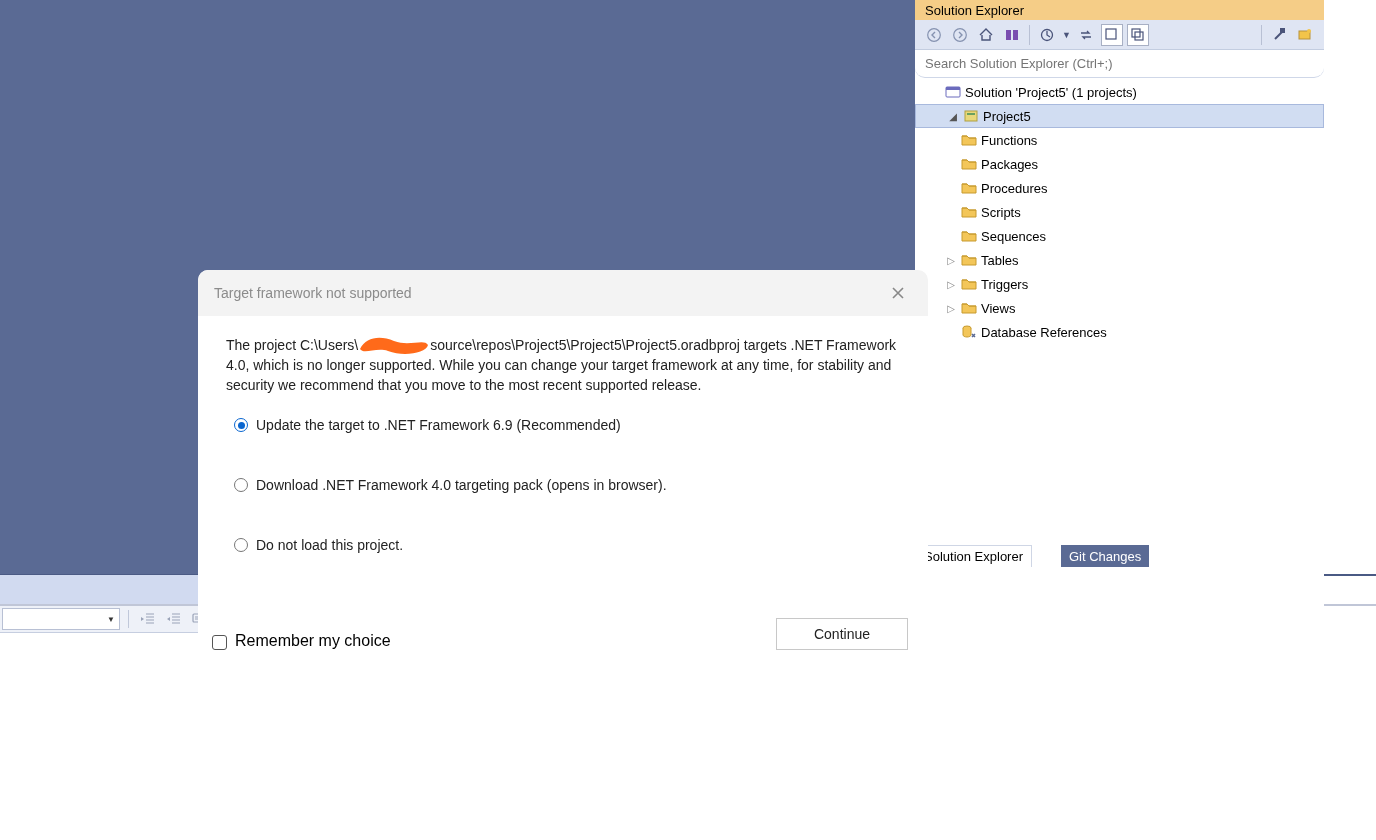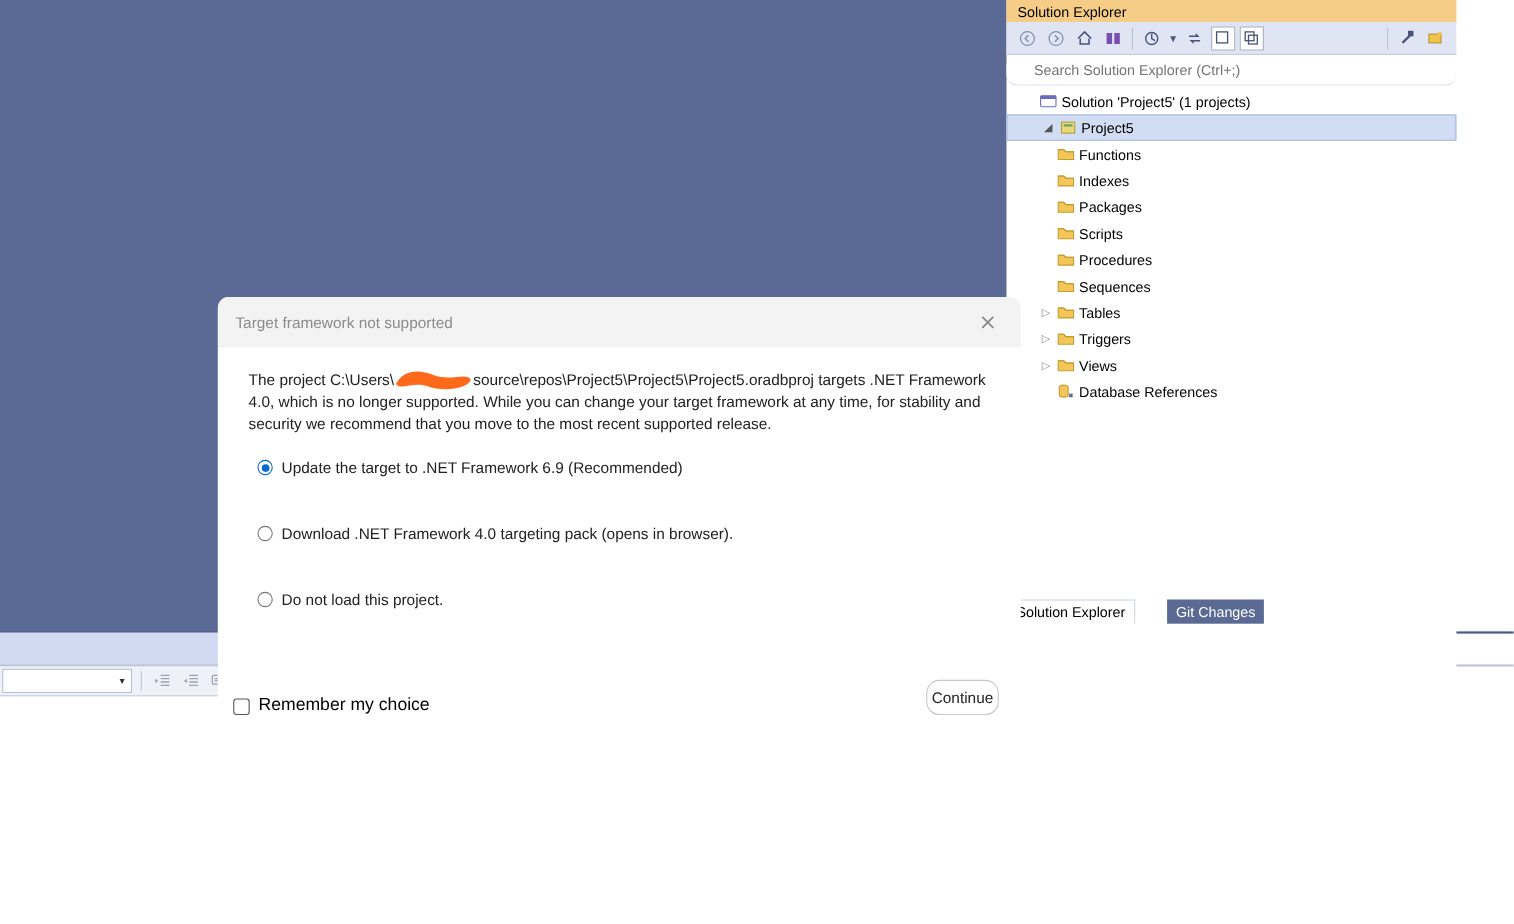--- a/index.html
+++ b/index.html
@@ -42,21 +42,21 @@
     height: 30px; background: #dfe5f3; border-bottom: 1px solid #c3cde0;
     display: flex; align-items: center; gap: 4px; padding: 0 8px;
   }
   .se-toolbar .tbtn { width: 22px; height: 22px; display:flex; align-items:center; justify-content:center; }
   .se-toolbar .tbtn svg { width: 16px; height: 16px; }
   .se-toolbar .vsep2 { width: 1px; height: 20px; background: #b8c0d4; margin: 0 2px; }
   .se-toolbar .push { margin-left: auto; }
   .se-toolbar .toggle-on { background: #fff; border: 1px solid #a8b0c4; }
   .se-search {
     height: 28px; background:#fff; border-bottom:1px solid #cfd7e8;
-    padding: 0 25px;
+    padding: 0 10px;
     border-radius: 10px;
   }
   .se-search input {
     width: 100%; height: 26px; border: none; outline: none; font-size: 13px; color: #666;
   }
 
   .tree { padding: 2px 0; font-size: 13px; color: #000; user-select: none; }
   .tree-row {
     display: flex; align-items: center; height: 24px; padding-left: 14px; gap: 4px;
   }
@@ -96,21 +96,21 @@
   .redact { display:inline-block; width:72px; height:20px; vertical-align:middle; position:relative; top:-1px; }
   .redact svg { width:72px; height:20px; display:block; }
   .options { margin-top: 22px; display:flex; flex-direction:column; gap: 44px; padding-left: 8px;}
   .opt { display:flex; align-items:center; gap:8px; color:#222; }
   .radio { width:14px; height:14px; border:1.5px solid #777; border-radius:50%; display:flex; align-items:center; justify-content:center;}
   .radio.checked { border-color:#0a66d0; }
   .radio.checked::after { content:""; width:7px; height:7px; background:#0a66d0; border-radius:50%; }
   .dlg-foot { padding: 0 20px 18px 14px; display:flex; align-items:flex-end;margin-top:43px; }
   .chk { width:15px; height:15px; border:1.5px solid #555; border-radius:3px; margin-right:8px;}
   .continue-btn {
-    margin-left:auto; height:32px; padding:0 4px; border:1px solid #c8c8c8; border-radius:12px;
+    margin-left:auto; height:32px; padding:0 37px; border:1px solid #c8c8c8; border-radius:0;
     background:#fff; font-size:14px; color:#222; cursor:pointer;
   }
 
 </style>
 </head>
 <body>
 
 <div class="workspace"></div>
 <div class="dark-stripe"></div>
 <div class="workspace-bottom-band"></div>
@@ -249,51 +249,41 @@
           <span>Functions</span>
         </div>
         <div class="tree-row depth3">
           <span class="chev hidden" style="color: rgb(136, 136, 136);">▷</span>
           <span class="ico">
             <svg viewBox="0 0 16 16">
               <path d="M1 4h5l2 2h7v7H1z" fill="#f3c659" stroke="#c79a2e" stroke-width="1"></path>
               <path d="M1 4h5l2 2h7" fill="none" stroke="#c79a2e" stroke-width="1"></path>
             </svg>
           </span>
-          <span>Indexes</span>
-        </div>
-        <div class="tree-row depth3">
-          <span class="chev hidden" style="color: rgb(136, 136, 136);">▷</span>
-          <span class="ico">
-            <svg viewBox="0 0 16 16">
-              <path d="M1 4h5l2 2h7v7H1z" fill="#f3c659" stroke="#c79a2e" stroke-width="1"></path>
-              <path d="M1 4h5l2 2h7" fill="none" stroke="#c79a2e" stroke-width="1"></path>
-            </svg>
-          </span>
           <span>Packages</span>
         </div>
         <div class="tree-row depth3">
           <span class="chev hidden" style="color: rgb(136, 136, 136);">▷</span>
           <span class="ico">
             <svg viewBox="0 0 16 16">
               <path d="M1 4h5l2 2h7v7H1z" fill="#f3c659" stroke="#c79a2e" stroke-width="1"></path>
               <path d="M1 4h5l2 2h7" fill="none" stroke="#c79a2e" stroke-width="1"></path>
             </svg>
           </span>
+          <span>Procedures</span>
+        </div>
+        <div class="tree-row depth3">
+          <span class="chev hidden" style="color: rgb(136, 136, 136);">▷</span>
+          <span class="ico">
+            <svg viewBox="0 0 16 16">
+              <path d="M1 4h5l2 2h7v7H1z" fill="#f3c659" stroke="#c79a2e" stroke-width="1"></path>
+              <path d="M1 4h5l2 2h7" fill="none" stroke="#c79a2e" stroke-width="1"></path>
+            </svg>
+          </span>
           <span>Scripts</span>
-        </div>
-        <div class="tree-row depth3">
-          <span class="chev hidden" style="color: rgb(136, 136, 136);">▷</span>
-          <span class="ico">
-            <svg viewBox="0 0 16 16">
-              <path d="M1 4h5l2 2h7v7H1z" fill="#f3c659" stroke="#c79a2e" stroke-width="1"></path>
-              <path d="M1 4h5l2 2h7" fill="none" stroke="#c79a2e" stroke-width="1"></path>
-            </svg>
-          </span>
-          <span>Procedures</span>
         </div>
         <div class="tree-row depth3">
           <span class="chev hidden" style="color: rgb(136, 136, 136);">▷</span>
           <span class="ico">
             <svg viewBox="0 0 16 16">
               <path d="M1 4h5l2 2h7v7H1z" fill="#f3c659" stroke="#c79a2e" stroke-width="1"></path>
               <path d="M1 4h5l2 2h7" fill="none" stroke="#c79a2e" stroke-width="1"></path>
             </svg>
           </span>
           <span>Sequences</span>

